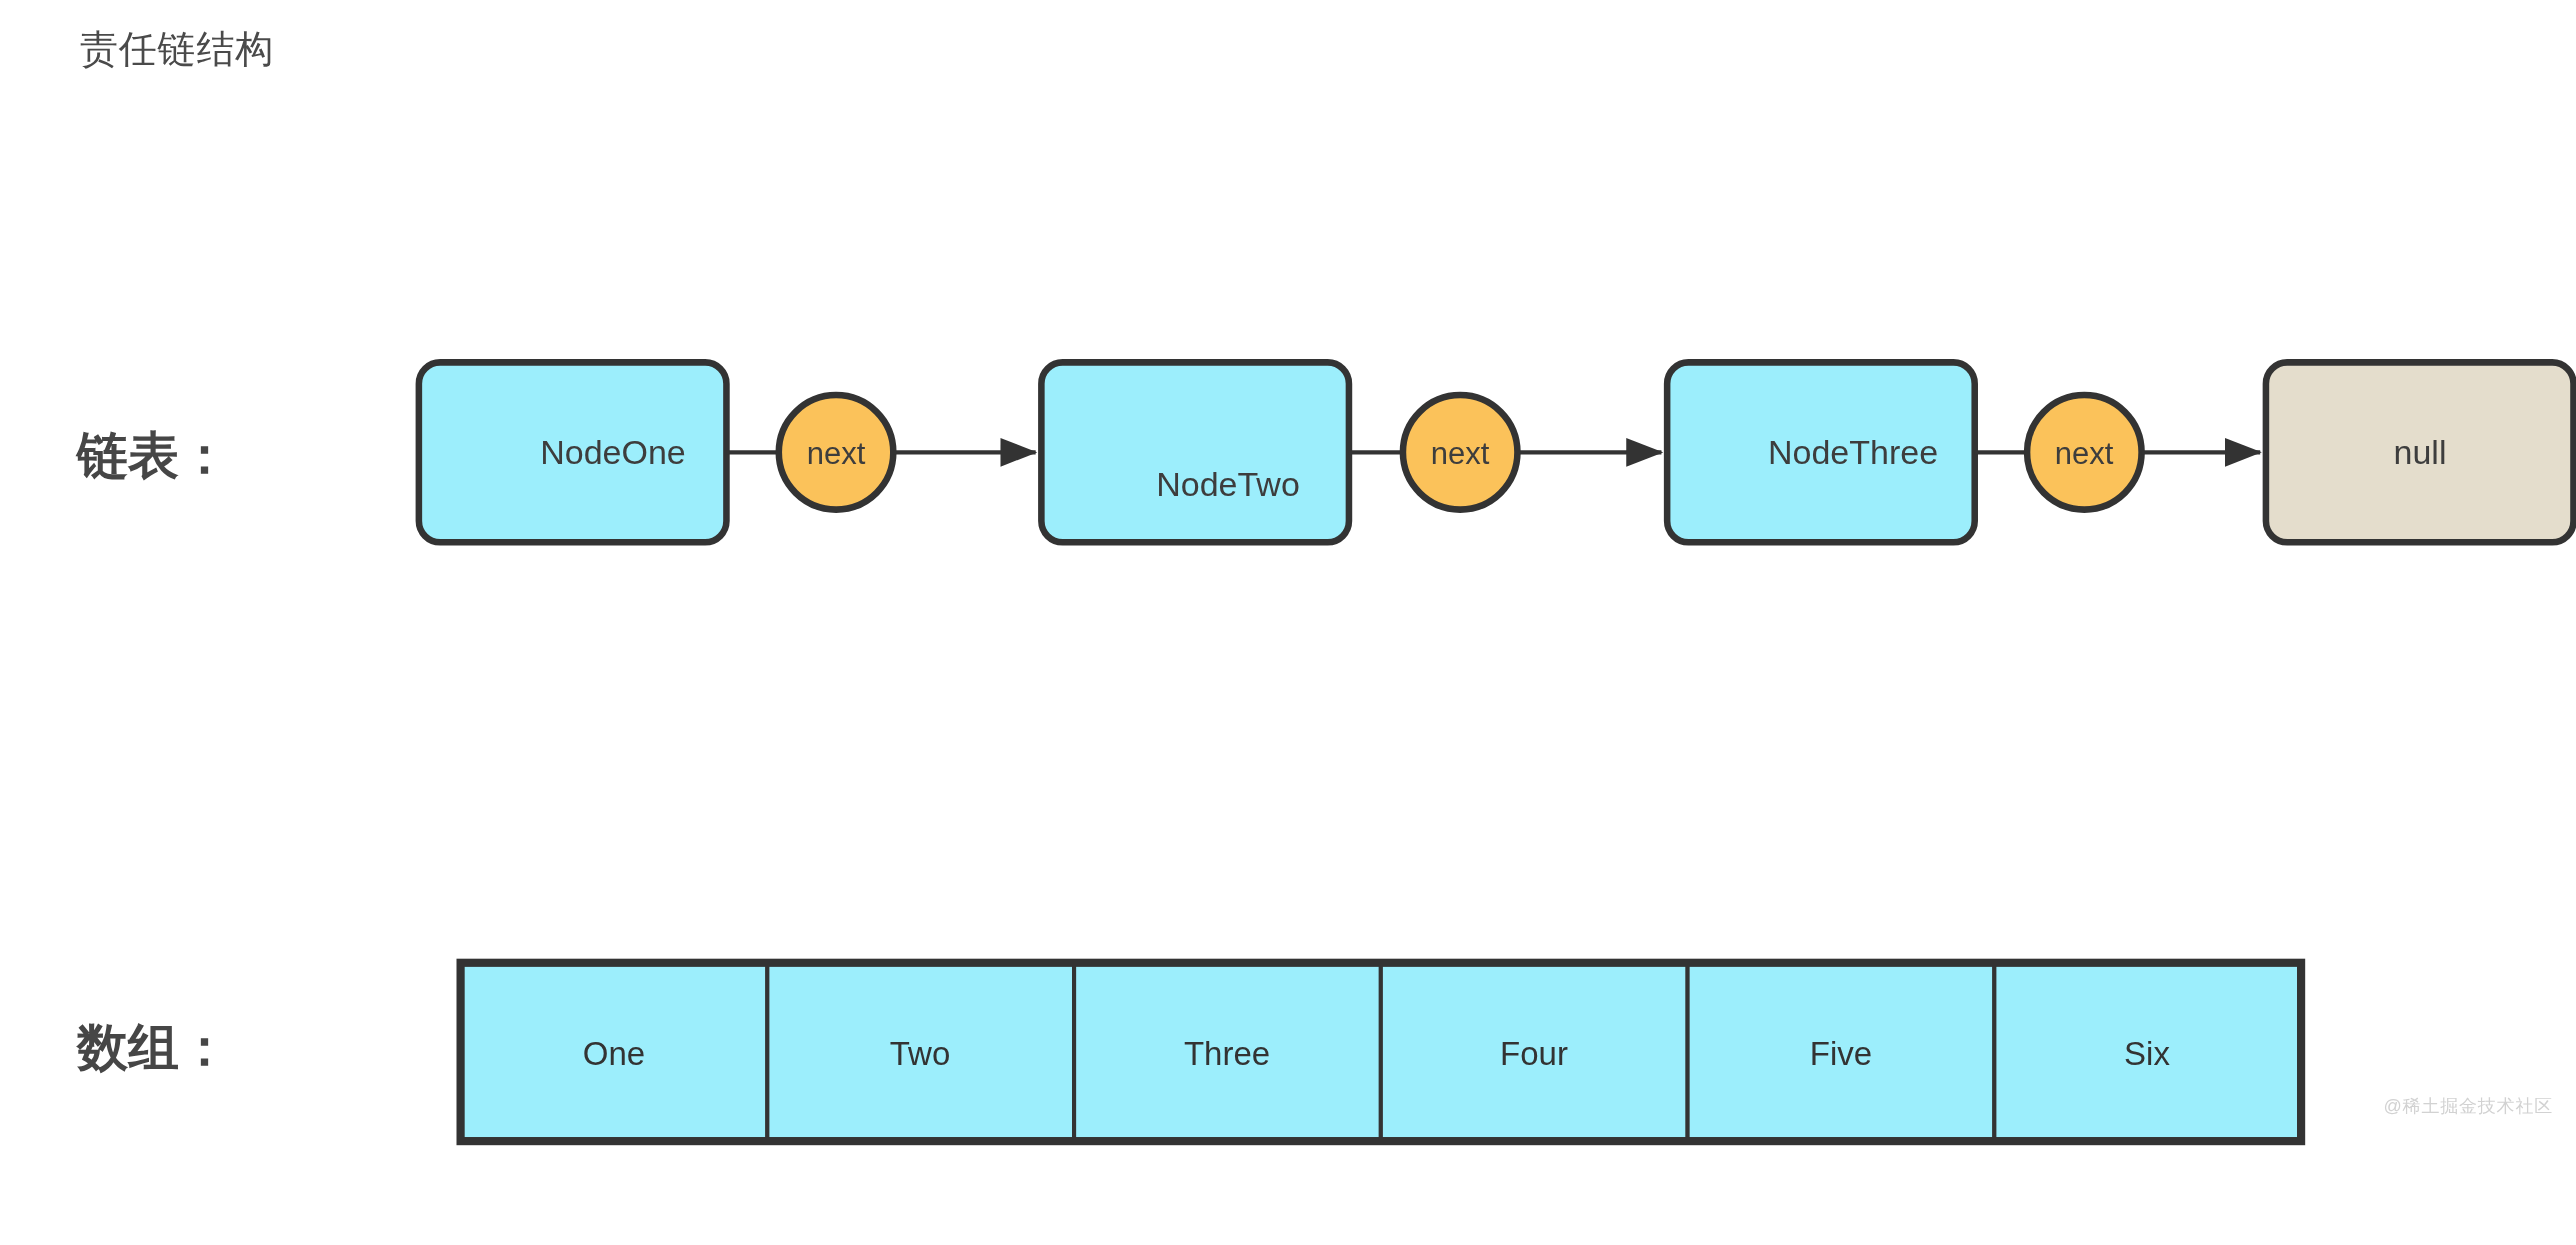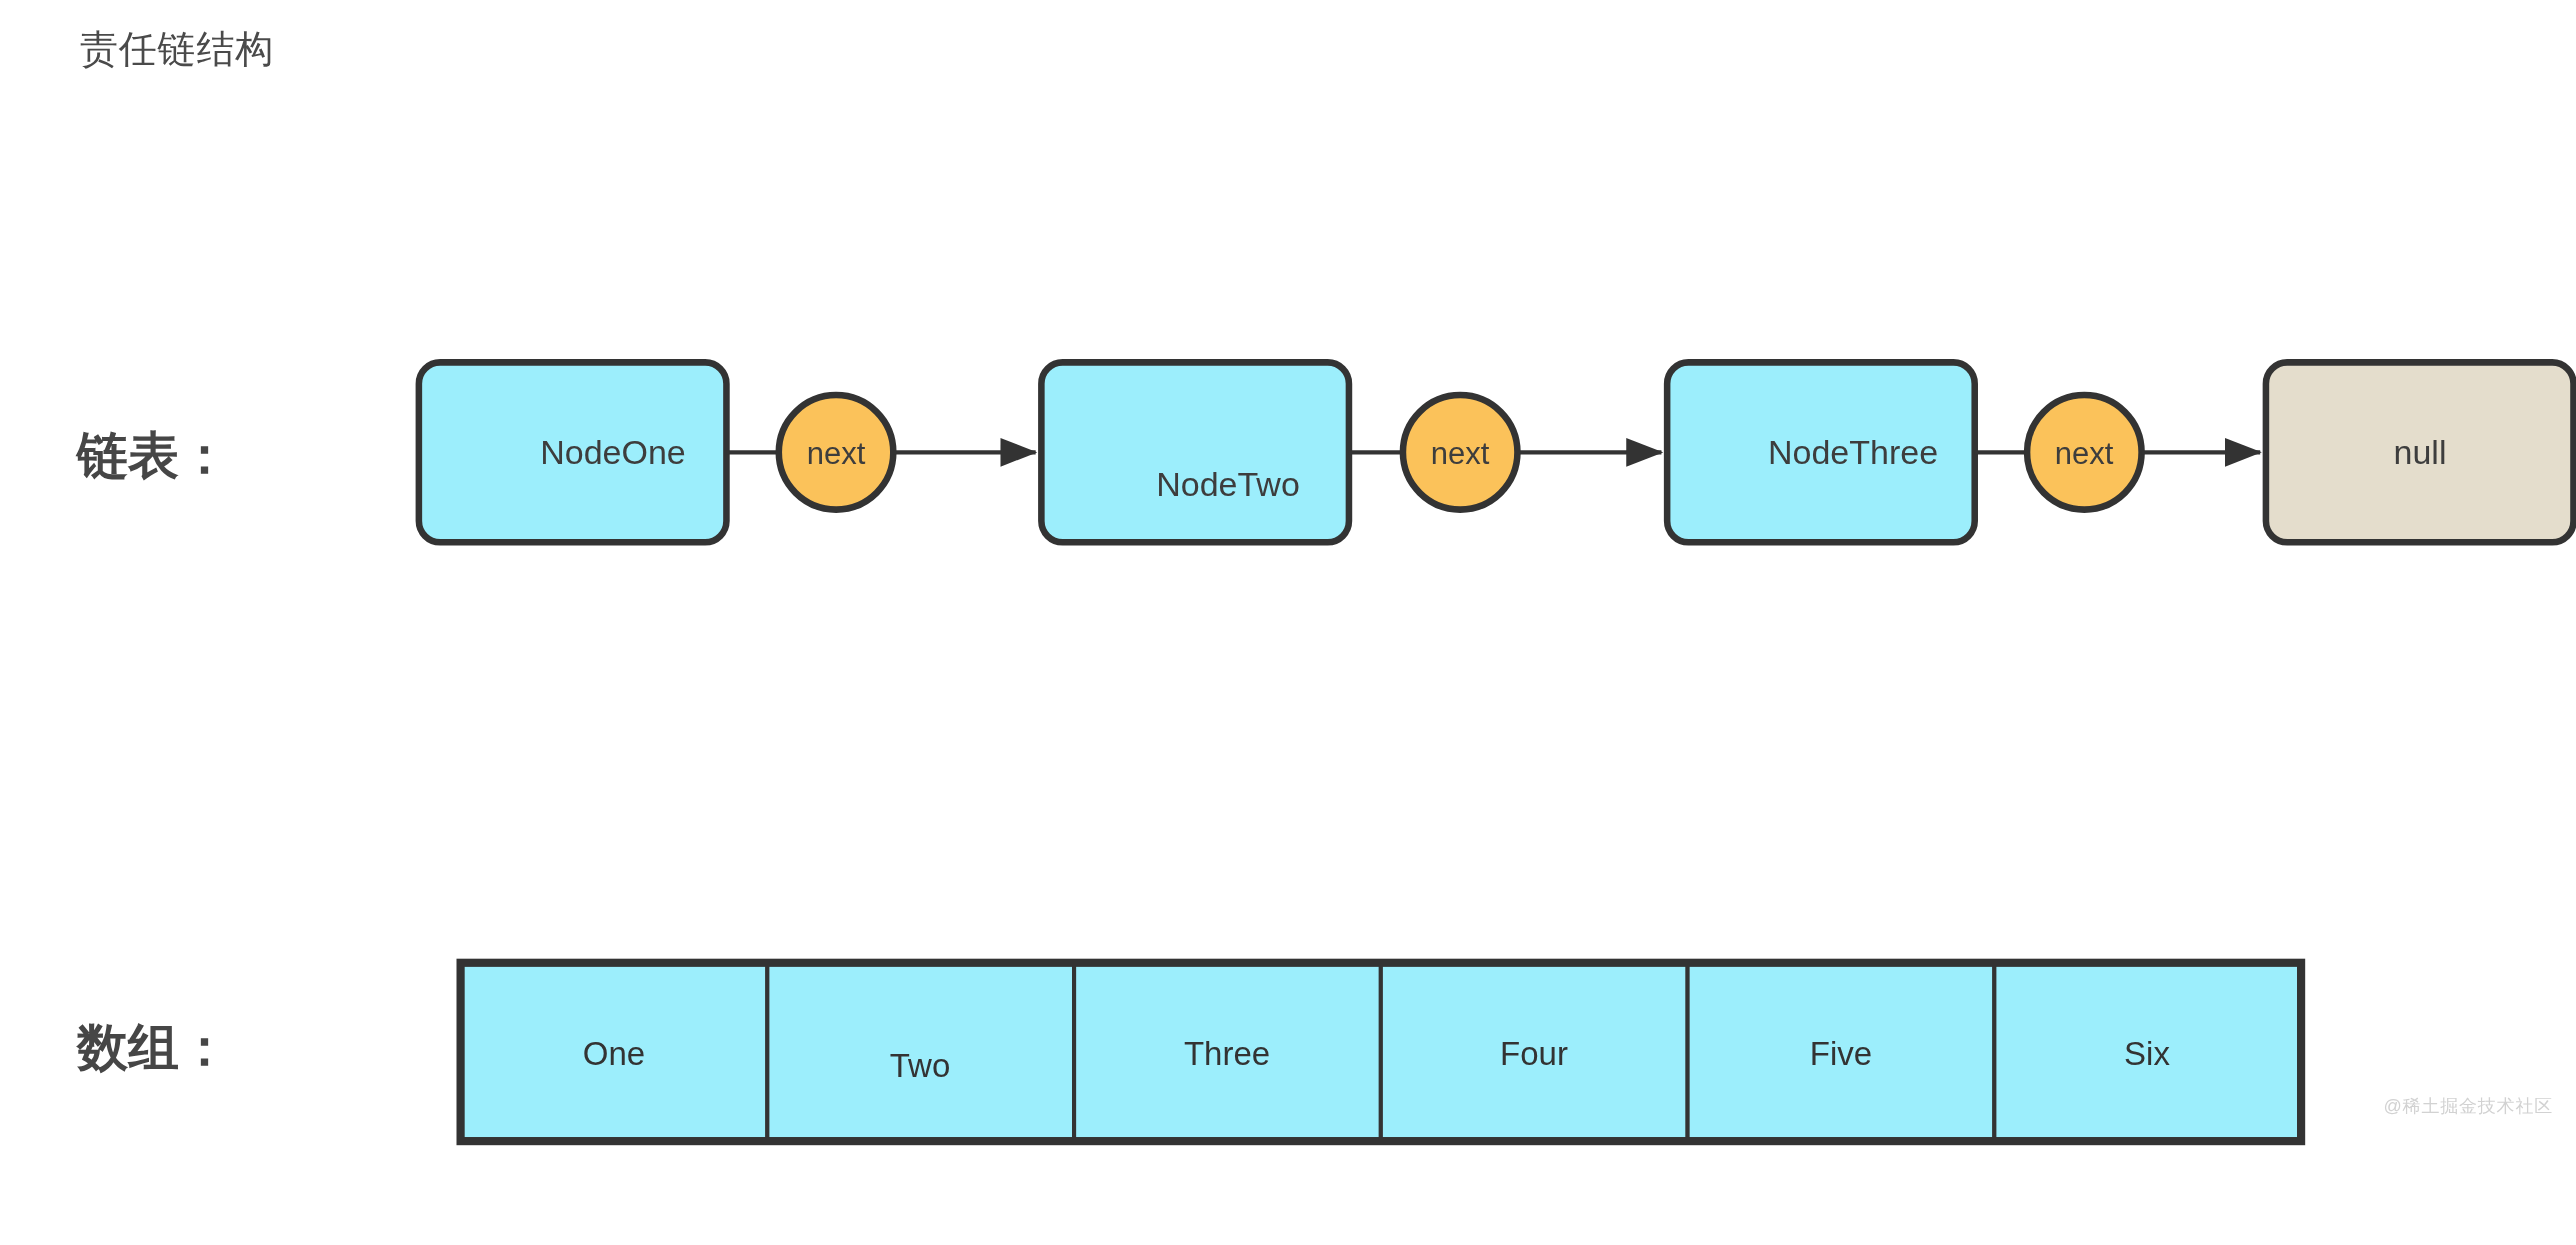--- a/index.html
+++ b/index.html
@@ -146,21 +146,21 @@
   <div class="node-text" style="left:573px; top:452px;margin-left:40px;">NodeOne</div>
   <div class="node-text" style="left:1228px; top:452px;margin-top:32px;">NodeTwo</div>
   <div class="node-text" style="left:1821px; top:452px;margin-left:32px;">NodeThree</div>
   <div class="node-text" style="left:2420px; top:452px;">null</div>
 
   <div class="circle-text" style="left:836px; top:454px;">next</div>
   <div class="circle-text" style="left:1460px; top:454px;">next</div>
   <div class="circle-text" style="left:2084px; top:454px;">next</div>
 
   <div class="cell-text" style="left:614px; top:1054px;">One</div>
-  <div class="cell-text" style="left:920px; top:1054px;margin-top:12px;">Two</div>
+  <div class="cell-text" style="left:920px; top:1054px;">Two</div>
   <div class="cell-text" style="left:1227px; top:1054px;">Three</div>
   <div class="cell-text" style="left:1534px; top:1054px;">Four</div>
   <div class="cell-text" style="left:1841px; top:1054px;">Five</div>
   <div class="cell-text" style="left:2147px; top:1054px;">Six</div>
 
   <div id="watermark">@稀土掘金技术社区</div>
 
 </div>
 
 

